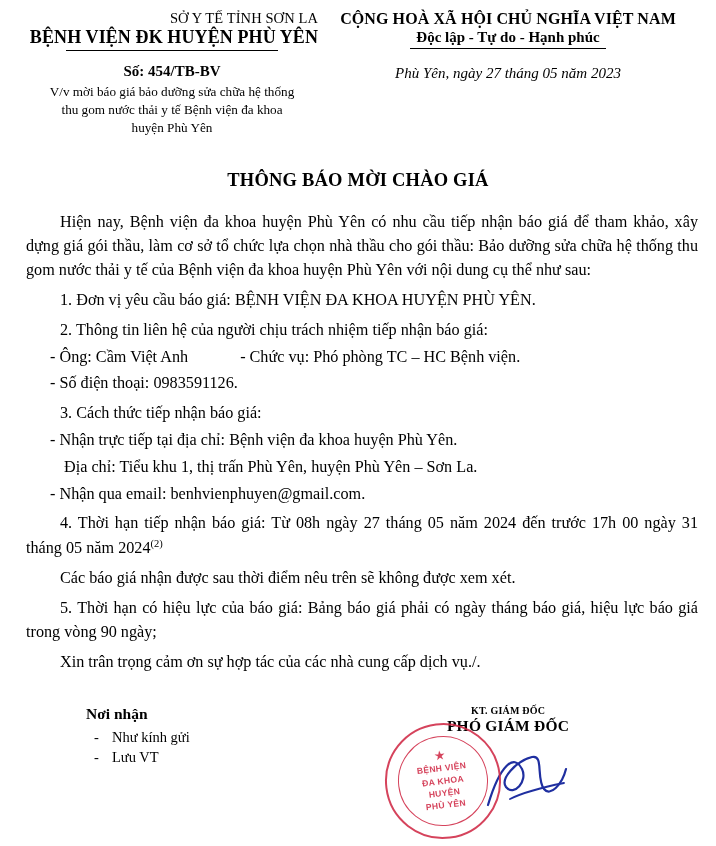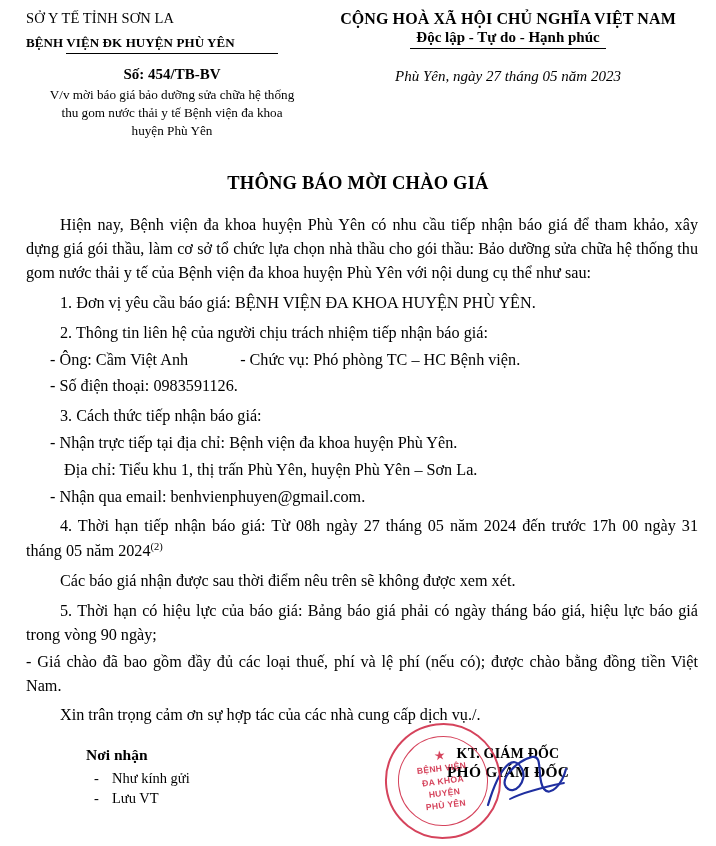--- a/index.html
+++ b/index.html
@@ -26,37 +26,37 @@
   
   .header {
     display: flex;
     flex-direction: row;
     align-items: flex-start;
     padding: 10px 18px 0 18px;
     box-sizing: border-box;
   }
   .header-left {
     width: 300px;
-    text-align: left;
+    text-align: right;
     padding-left: 8px;
     box-sizing: border-box;
   }
   .header-right {
     flex: 1;
     text-align: center;
     box-sizing: border-box;
   }
   .org-line1 {
     font-size: 14.5px;
     letter-spacing: 0.1px;
   }
   .org-line2 {
-    font-size: 13px;
-    font-weight: bold;
-    margin-top: 8px;
+    font-size: 18px;
+    font-weight: bold;
+    margin-top: 0;
     letter-spacing: 0.1px;
   }
   .underline-short {
     width: 212px;
     height: 1px;
     background: #000;
     margin: 2px auto 0 auto;
   }
   .nation-line1 {
     font-size: 16px;
@@ -157,21 +157,21 @@
     text-indent: 24px;
     margin: 0 0 3px 0;
   }
   .contact-role {
     padding-left: 52px;
   }
 
   
   .sign-area {
     position: relative;
-    margin-top: 18px;
+    margin-top: 30px;
     padding: 0 26px;
     display: flex;
     flex-direction: row;
     box-sizing: border-box;
   }
   .sign-left {
     width: 300px;
     box-sizing: border-box;
   }
   .recv-title {
@@ -194,21 +194,21 @@
     position: absolute;
     left: -18px;
     font-style: normal;
   }
   .sign-right {
     flex: 1;
     text-align: center;
     position: relative;
   }
   .sign-title1 {
-    font-size: 14px;
+    font-size: 10px;
     font-weight: bold;
     letter-spacing: 0.2px;
     font-family: Liberation Serif, serif;
   }
   .sign-title2 {
     font-size: 15.5px;
     font-weight: bold;
     margin-top: 1px;
     letter-spacing: 0.2px;
   }
@@ -298,21 +298,20 @@
       <span>- Ông: Cầm Việt Anh</span><span class="contact-role">- Chức vụ: Phó phòng TC – HC Bệnh viện.</span>
     </p>
     <p class="p-dash">- Số điện thoại: 0983591126.</p>
     <p class="p gap-before">3. Cách thức tiếp nhận báo giá:</p>
     <p class="p-dash">- Nhận trực tiếp tại địa chỉ: Bệnh viện đa khoa huyện Phù Yên.</p>
     <p class="p-addr">Địa chỉ: Tiểu khu 1, thị trấn Phù Yên, huyện Phù Yên – Sơn La.</p>
     <p class="p-dash">- Nhận qua email: benhvienphuyen@gmail.com.</p>
     <p class="p gap-before tight"><span>4. Thời hạn tiếp nhận báo giá: Từ 08h ngày 27 tháng 05 năm 2024 đến trước 17h 00 ngày 31 tháng 05 năm 2024</span><span class="sup">(2)</span></p>
     <p class="p gap-before">Các báo giá nhận được sau thời điểm nêu trên sẽ không được xem xét.</p>
     <p class="p gap-before">5. Thời hạn có hiệu lực của báo giá: Bảng báo giá phải có ngày tháng báo giá, hiệu lực báo giá trong vòng 90 ngày;</p>
-    <p class="p-noindent">- Giá chào đã bao gồm đầy đủ các loại thuế, phí và lệ phí (nếu có); được chào bằng đồng tiền Việt Nam.</p>
     <p class="p gap-before">Xin trân trọng cảm ơn sự hợp tác của các nhà cung  cấp dịch vụ./.</p>
   </div>
 
   <div class="sign-area">
     <div class="sign-left">
       <div class="recv-title">Nơi nhận</div>
       <ul class="recv-list">
         <li>Như kính gửi</li>
         <li>Lưu VT</li>
       </ul>

